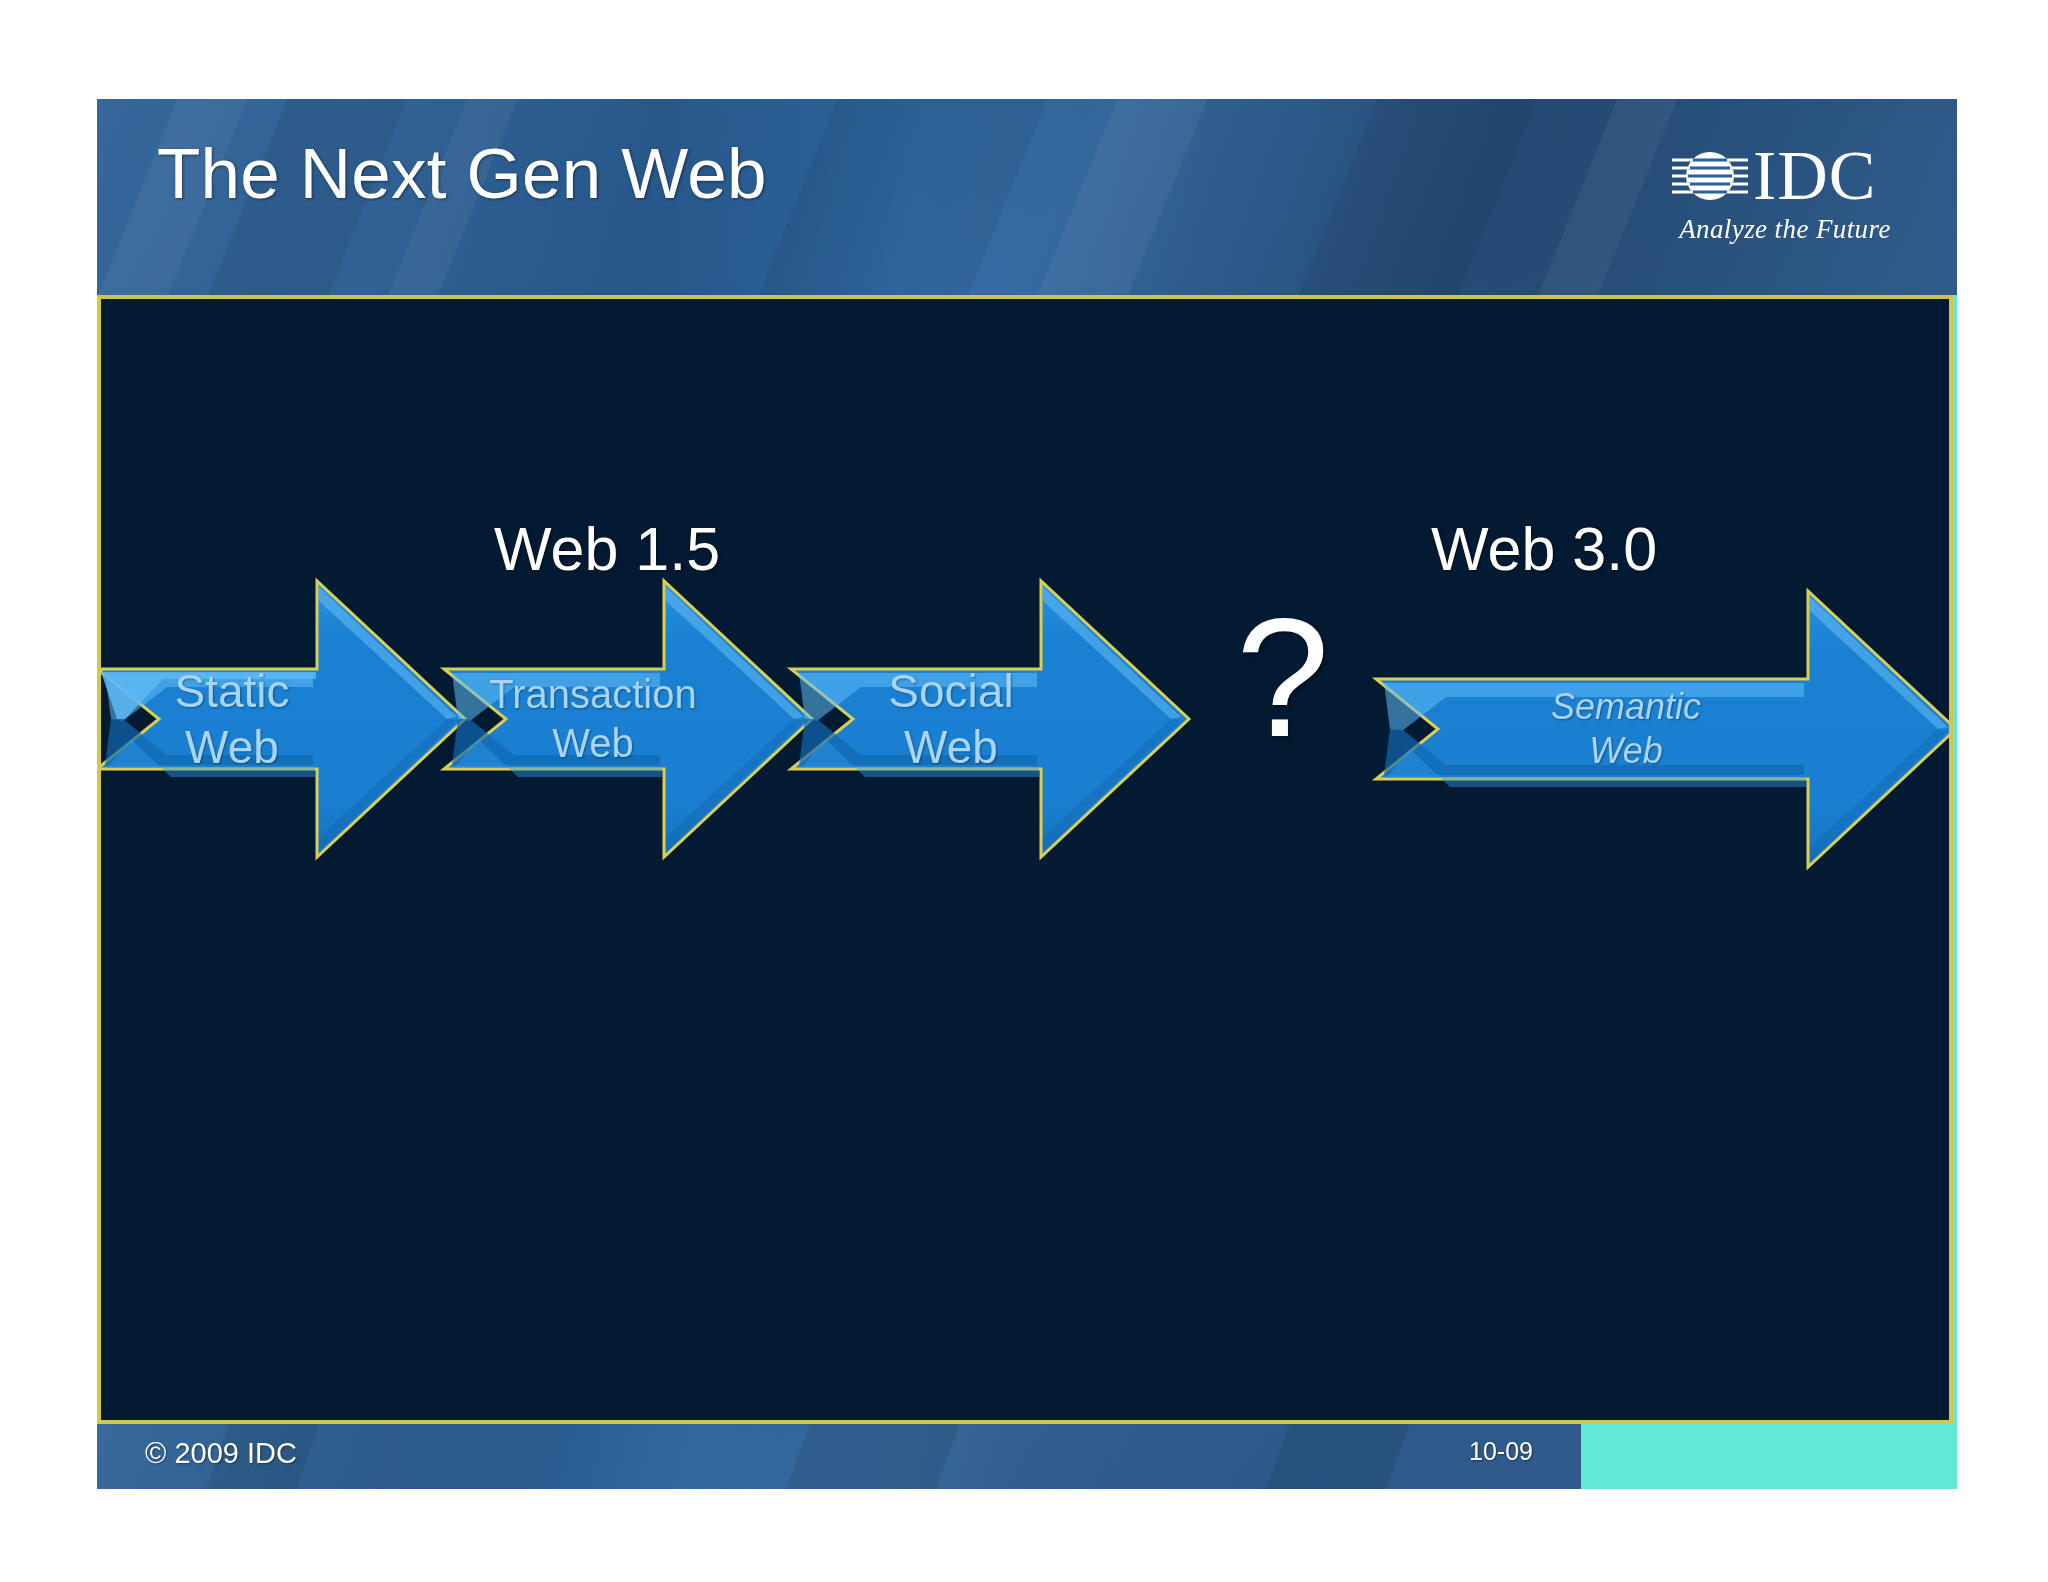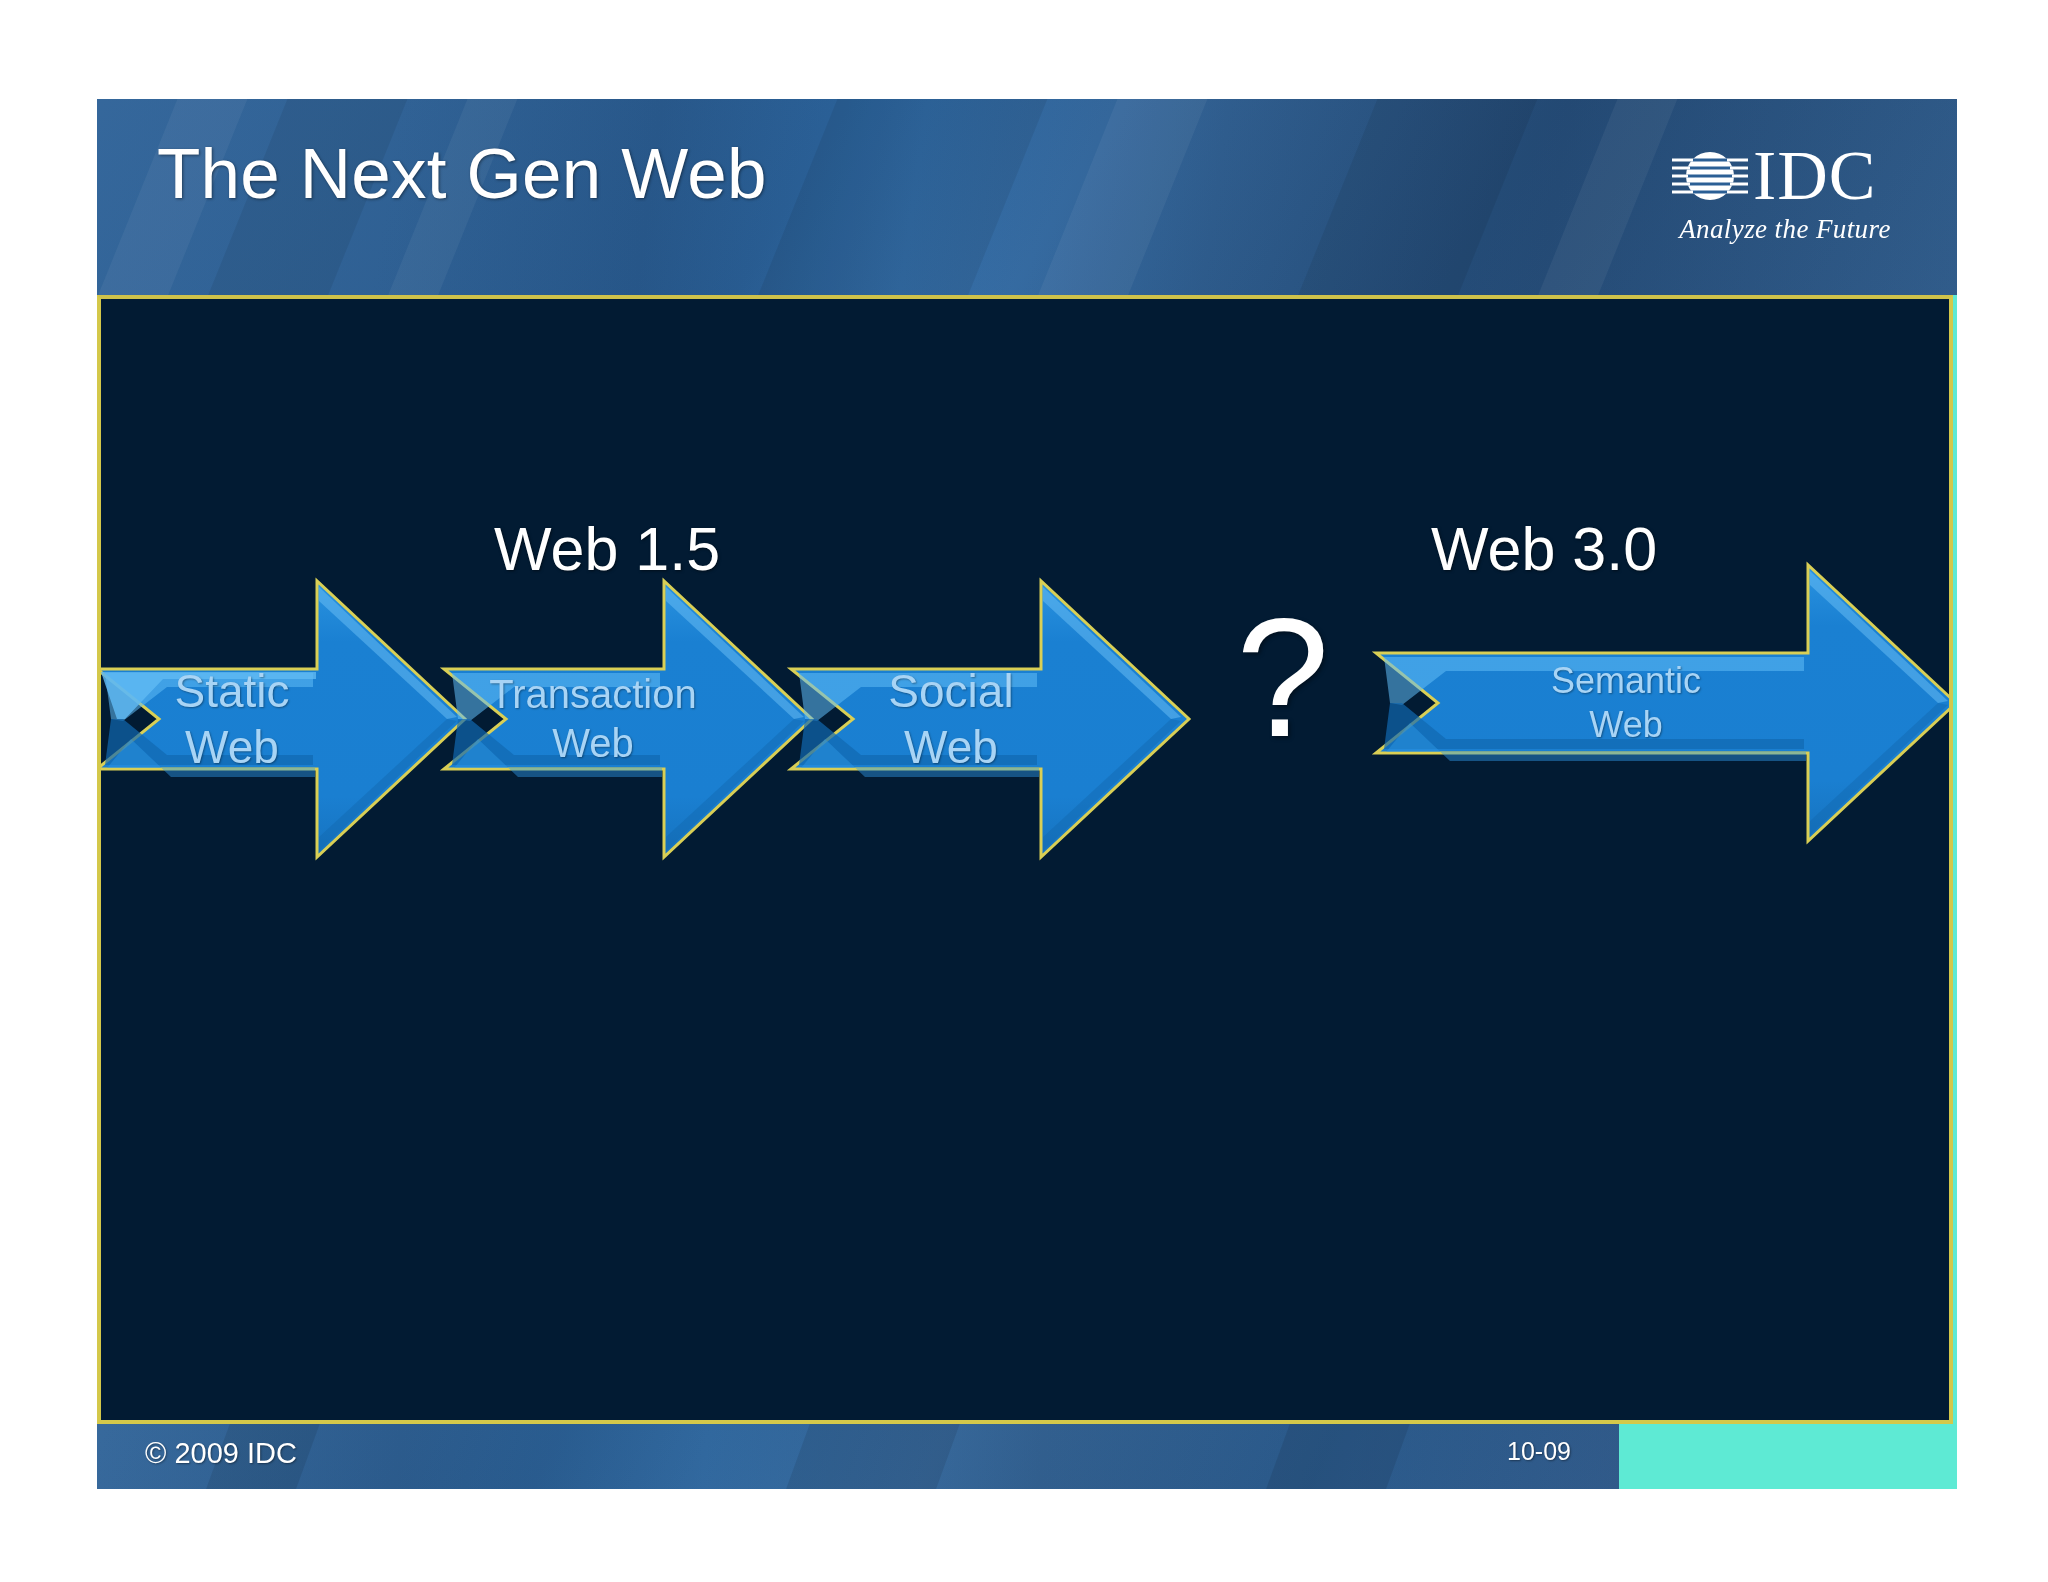--- a/index.html
+++ b/index.html
@@ -164,21 +164,20 @@
   #footer {
     position: absolute;
     left: 0;
     top: 1325px;
     width: 1484px;
     height: 65px;
     background:
       linear-gradient(115deg, rgba(255,255,255,0.06) 0%, rgba(0,0,0,0.08) 30%, rgba(255,255,255,0.05) 55%, rgba(0,0,0,0.06) 80%, rgba(255,255,255,0.03) 100%),
       linear-gradient(95deg, #2b6096 0%, #2a5d92 20%, #2f6aa4 40%, #2a5a8c 62%, #2d5f93 82%, #2a5586 100%);
     overflow: hidden;
-    padding-left: 38px;
   }
   #footer .fstreak {
     position: absolute;
     background: rgba(0,0,0,0.09);
     transform: skewX(-20deg);
   }
   #footer-left {
     position: absolute;
     left: 48px;
     top: 13px;
@@ -324,21 +323,21 @@
           <polygon points="252,282 390,152 380,150 252,268" fill="#1168b0" opacity="0.45"></polygon>
         </svg>
         <div class="arrow-text" style="left:20px; top:0; width:280px;">
           <div class="ln" style="font-size:46px;">Social</div>
           <div class="ln" style="font-size:46px;">Web</div>
         </div>
       </div>
 
       <div id="qmark" style="left:1135px; top:295px;">?</div>
 
-      <div class="arrow-wrap" style="left:1275px; top:254px; width:582px; height:300px;">
+      <div class="arrow-wrap" style="left:1275px; top:280px; width:582px; height:300px;font-style:italic;">
         <svg width="582" height="300" viewBox="0 0 582 300">
           <defs>
             <linearGradient id="abody4" x1="0" y1="0" x2="0" y2="1">
               <stop offset="0%" stop-color="#2a93e0"></stop>
               <stop offset="22%" stop-color="#1a80d2"></stop>
               <stop offset="78%" stop-color="#1a7fd1"></stop>
               <stop offset="100%" stop-color="#1673bf"></stop>
             </linearGradient>
           </defs>
           <polygon points="0,100 432,100 432,12 580,150 432,288 432,200 0,200 62,150" fill="url(#abody4)" stroke="#d9cf55" stroke-width="3"></polygon>

